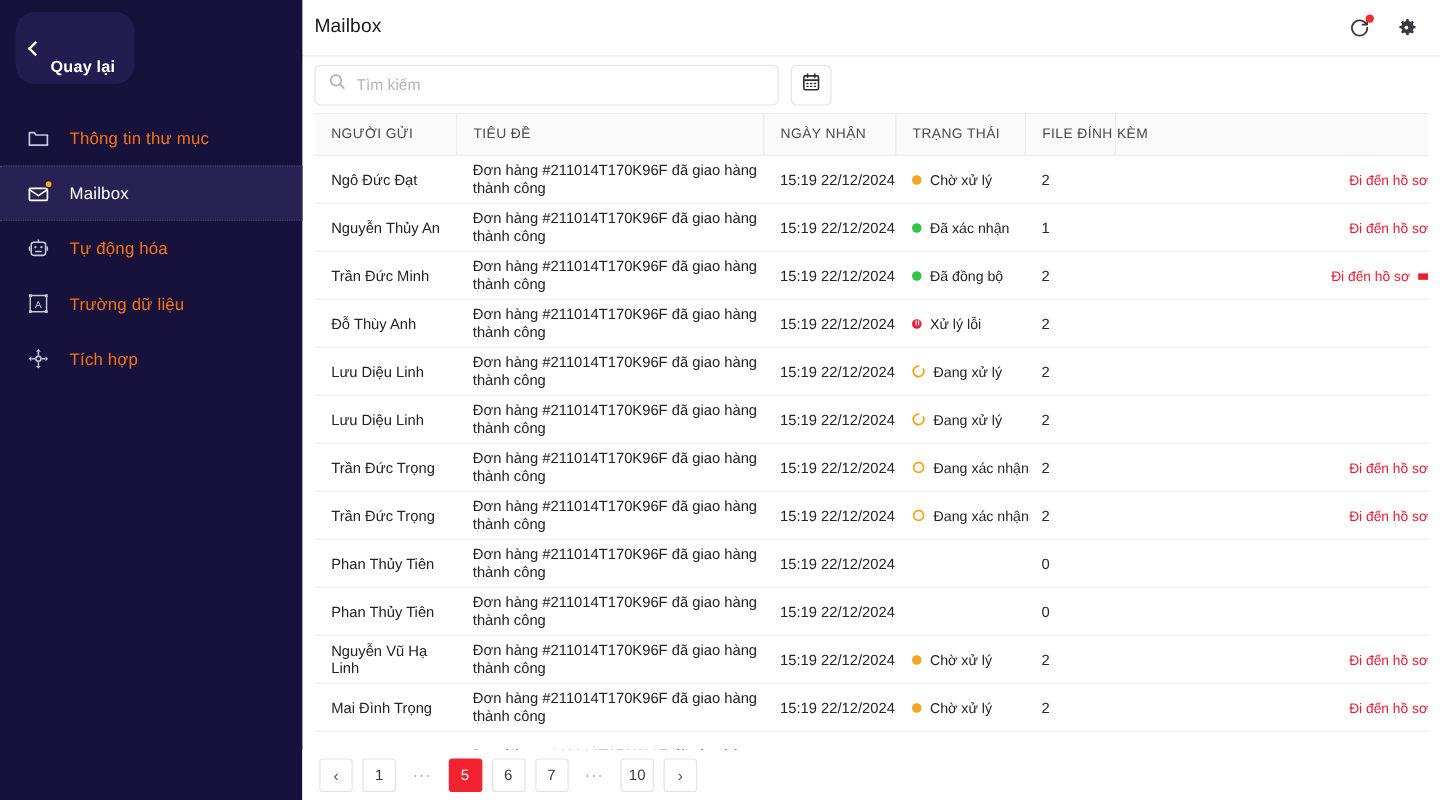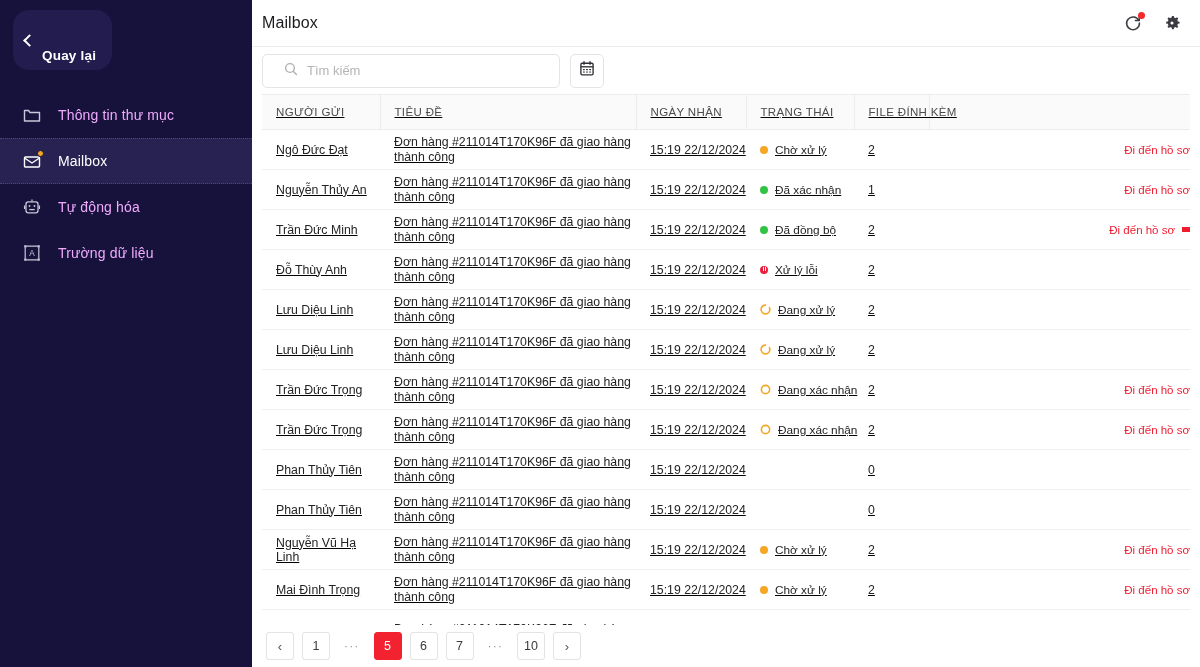--- a/index.html
+++ b/index.html
@@ -36,21 +36,21 @@
     color: #ffffff; font-size: 19px; font-weight: normal;
     letter-spacing: .8px; padding: 28px 0 0 22px;
   }
   .nav { margin-top: 22px; }
   .nav-item {
     display: flex; align-items: center; gap: 16px;
     height: 46px; padding-left: 22px; cursor: pointer;
     position: relative;
   }
   .nav-item .nav-label {
-    color: #f0abfc; font-size: 14px; letter-spacing: .15px;
+    color: #f97316; font-size: 14px; letter-spacing: .15px;
   }
   .nav-item.active { background: #272252; }
   .nav-item.active::before, .nav-item.active::after {
     content: ""; position: absolute; left: 0; right: 0; height: 0;
     border-top: 1px dotted #4a4576;
   }
   .nav-item.active::before { top: 0; }
   .nav-item.active::after { bottom: 0; }
   .nav-item.active .nav-label { color: #ffffff; }
   .nav-icon { width: 20px; height: 20px; flex: 0 0 20px; position: relative; display:block; }
@@ -75,38 +75,38 @@
   .top-icons { display: flex; align-items: center; gap: 19px; }
   .icon-btn { position: relative; cursor: pointer; width: 20px; height: 20px; display:block; }
   .red-dot {
     position: absolute; top: -1px; right: -2px;
     width: 7px; height: 7px; border-radius: 50%; background: #ef2b2b;
   }
 
   
   #toolbar { height: 47px; flex: 0 0 47px; display: flex; align-items: center; gap: 10px; padding: 0 0 0 10px; }
   .search-wrap {
-    width: 298px; height: 34px;
+    width: 387px; height: 34px;
     border: 1px solid #e4e4e4; border-radius: 5px;
-    display: flex; align-items: center; gap: 9px; padding: 0 21px;
+    display: flex; align-items: center; gap: 9px; padding: 0 11px;
     background: #fff;
   }
   .search-wrap input {
     border: none; outline: none; flex: 1 1 auto;
     font-family: "Liberation Sans", sans-serif; font-size: 13px; color: #333;
     background: transparent;
   }
   .search-wrap input::placeholder { color: #b5b5b5; }
   .cal-btn {
     width: 34px; height: 34px; border: 1px solid #e4e4e4; border-radius: 5px;
     display: flex; align-items: center; justify-content: center; cursor: pointer; background:#fff;
   }
 
   
-  #table-area { flex: 1 1 auto; position: relative; overflow: hidden; padding: 0 10px; text-decoration: underline; }
+  #table-area { flex: 1 1 auto; position: relative; overflow: hidden; padding: 0 10px; }
   table.grid { width: 100%; border-collapse: collapse; table-layout: fixed; }
   table.grid thead th {
     background: #fafafa; height: 35px;
     font-size: 11.5px; font-weight: normal; color: #4b4b4b;
     letter-spacing: .35px; text-align: left;
     border-top: 1px solid #ececec; border-bottom: 1px solid #ececec;
     border-right: 1px solid #ececec;
     padding: 0 0 0 14px;
     white-space: nowrap;
   }
@@ -218,20 +218,30 @@
             <rect x="2.2" y="2.2" width="2.4" height="2.4" fill="#c9c7da" stroke="none"></rect>
             <rect x="15.4" y="2.2" width="2.4" height="2.4" fill="#c9c7da" stroke="none"></rect>
             <rect x="2.2" y="15.4" width="2.4" height="2.4" fill="#c9c7da" stroke="none"></rect>
             <rect x="15.4" y="15.4" width="2.4" height="2.4" fill="#c9c7da" stroke="none"></rect>
             <text x="10" y="13.4" font-size="8.2" fill="#c9c7da" stroke="none" text-anchor="middle" font-family="Liberation Sans, sans-serif">A</text>
           </svg>
         </span>
         <span class="nav-label">Trường dữ liệu</span>
       </div>
 
+      <div class="nav-item">
+        <span class="nav-icon">
+          <svg width="20" height="20" viewBox="0 0 20 20" fill="none" stroke="#c9c7da" stroke-width="1.3">
+            <circle cx="10" cy="10" r="2.1"></circle>
+            <path d="M10 1.9l2 2.2h-4zM10 18.1l2-2.2h-4zM1.9 10l2.2-2v4zM18.1 10l-2.2-2v4z" fill="#c9c7da" stroke="none"></path>
+            <path d="M10 4.3v2.9M10 12.8v2.9M4.3 10h2.9M12.8 10h2.9"></path>
+          </svg>
+        </span>
+        <span class="nav-label">Tích hợp</span>
+      </div>
 
     </nav>
   </aside>
 
   <section id="main">
 
     <div id="topbar">
       <div id="page-title">Mailbox</div>
       <div class="topbar-spacer"></div>
       <div class="top-icons">

